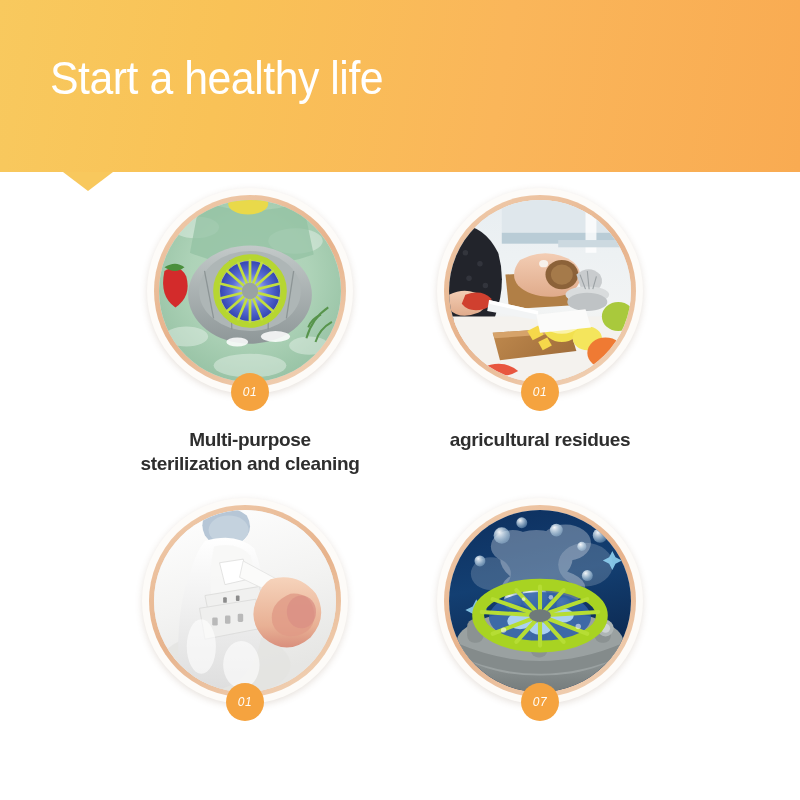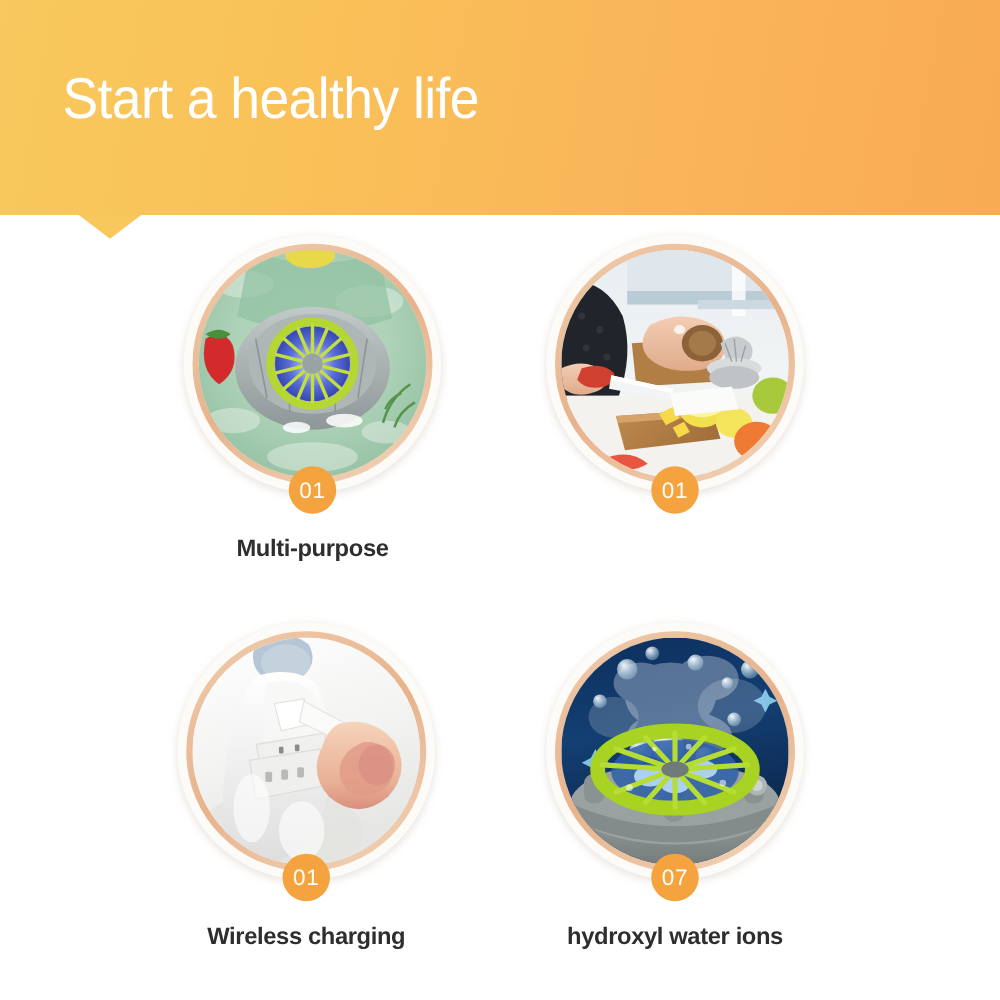--- a/index.html
+++ b/index.html
@@ -98,27 +98,28 @@
   .badge {
     position: absolute;
     left: 50%;
     bottom: -17px;
     transform: translateX(-50%);
     width: 38px;
     height: 38px;
     border-radius: 50%;
     background: #f5a33f;
     color: #fffdf8;
-    font-size: 18px;
+    font-size: 12px;
     font-weight: 400;
     display: flex;
     align-items: center;
     justify-content: center;
     letter-spacing: 0.5px;
     font-family: "Liberation Sans", sans-serif;
+    font-style: italic;
   }
 
   .caption {
     margin-top: 34px;
     text-align: center;
     color: #2e2e2e;
     font-size: 19px;
     line-height: 24px;
     font-weight: 700;
     font-family: "Liberation Sans", sans-serif;
@@ -214,20 +215,21 @@
           <g fill="#ffffff" opacity="0.85">
             <ellipse cx="128" cy="150" rx="16" ry="6"></ellipse>
             <ellipse cx="86" cy="156" rx="12" ry="5"></ellipse>
           </g>
         </svg>
       </div>
       <div class="badge">01</div>
     </div>
     <div class="caption">
       <span>Multi-purpose</span>
+      <span>sterilization and cleaning</span>
     </div>
   </div>
 
   <div class="card card-2">
     <div class="circle-wrap">
       <div class="circle-outer"></div>
       <div class="circle-ring"></div>
       <div class="circle-photo">
         <svg viewBox="0 0 200 200" preserveAspectRatio="xMidYMid slice">
           <defs>
@@ -302,20 +304,21 @@
           </g>
 
           <path d="M36 184 q24 -10 40 4 q-20 12 -40 -4 Z" fill="#e8563f"></path>
 
           <path d="M96 126 L150 120 L156 140 L100 146 Z" fill="#fbfbfa"></path>
         </svg>
       </div>
       <div class="badge">01</div>
     </div>
     <div class="caption">
+      <span>agricultural residues</span>
     </div>
   </div>
 
   <div class="card card-3">
     <div class="circle-wrap">
       <div class="circle-outer"></div>
       <div class="circle-ring"></div>
       <div class="circle-photo">
         <svg viewBox="0 0 200 200" preserveAspectRatio="xMidYMid slice">
           <defs>
@@ -364,24 +367,20 @@
           <path d="M150 92 q22 -2 26 20 q2 20 -18 26 q-22 4 -28 -14 q-4 -22 20 -32 Z" fill="#e09a86" opacity="0.8"></path>
           <ellipse cx="162" cy="112" rx="16" ry="18" fill="#d98f84" opacity="0.75"></ellipse>
 
           <g fill="#ffffff" opacity="0.6">
             <ellipse cx="52" cy="150" rx="16" ry="30"></ellipse>
             <ellipse cx="96" cy="170" rx="20" ry="26"></ellipse>
           </g>
         </svg>
       </div>
       <div class="badge">01</div>
-    </div>
-    <div class="caption">
-      <span>Wireless charging</span>
-      <span></span>
     </div>
   </div>
 
   <div class="card card-4">
     <div class="circle-wrap">
       <div class="circle-outer"></div>
       <div class="circle-ring"></div>
       <div class="circle-photo">
         <svg viewBox="0 0 200 200" preserveAspectRatio="xMidYMid slice">
           <defs>
@@ -472,17 +471,16 @@
             <circle cx="60" cy="132" r="3"></circle>
               <circle cx="142" cy="128" r="3"></circle>
             <circle cx="112" cy="96" r="2.5"></circle>
               <circle cx="82" cy="98" r="2"></circle>
           </g>
         </svg>
       </div>
       <div class="badge">07</div>
     </div>
     <div class="caption">
-      <span>hydroxyl water ions</span>
     </div>
   </div>
 
 </div>
 
 </body></html>

